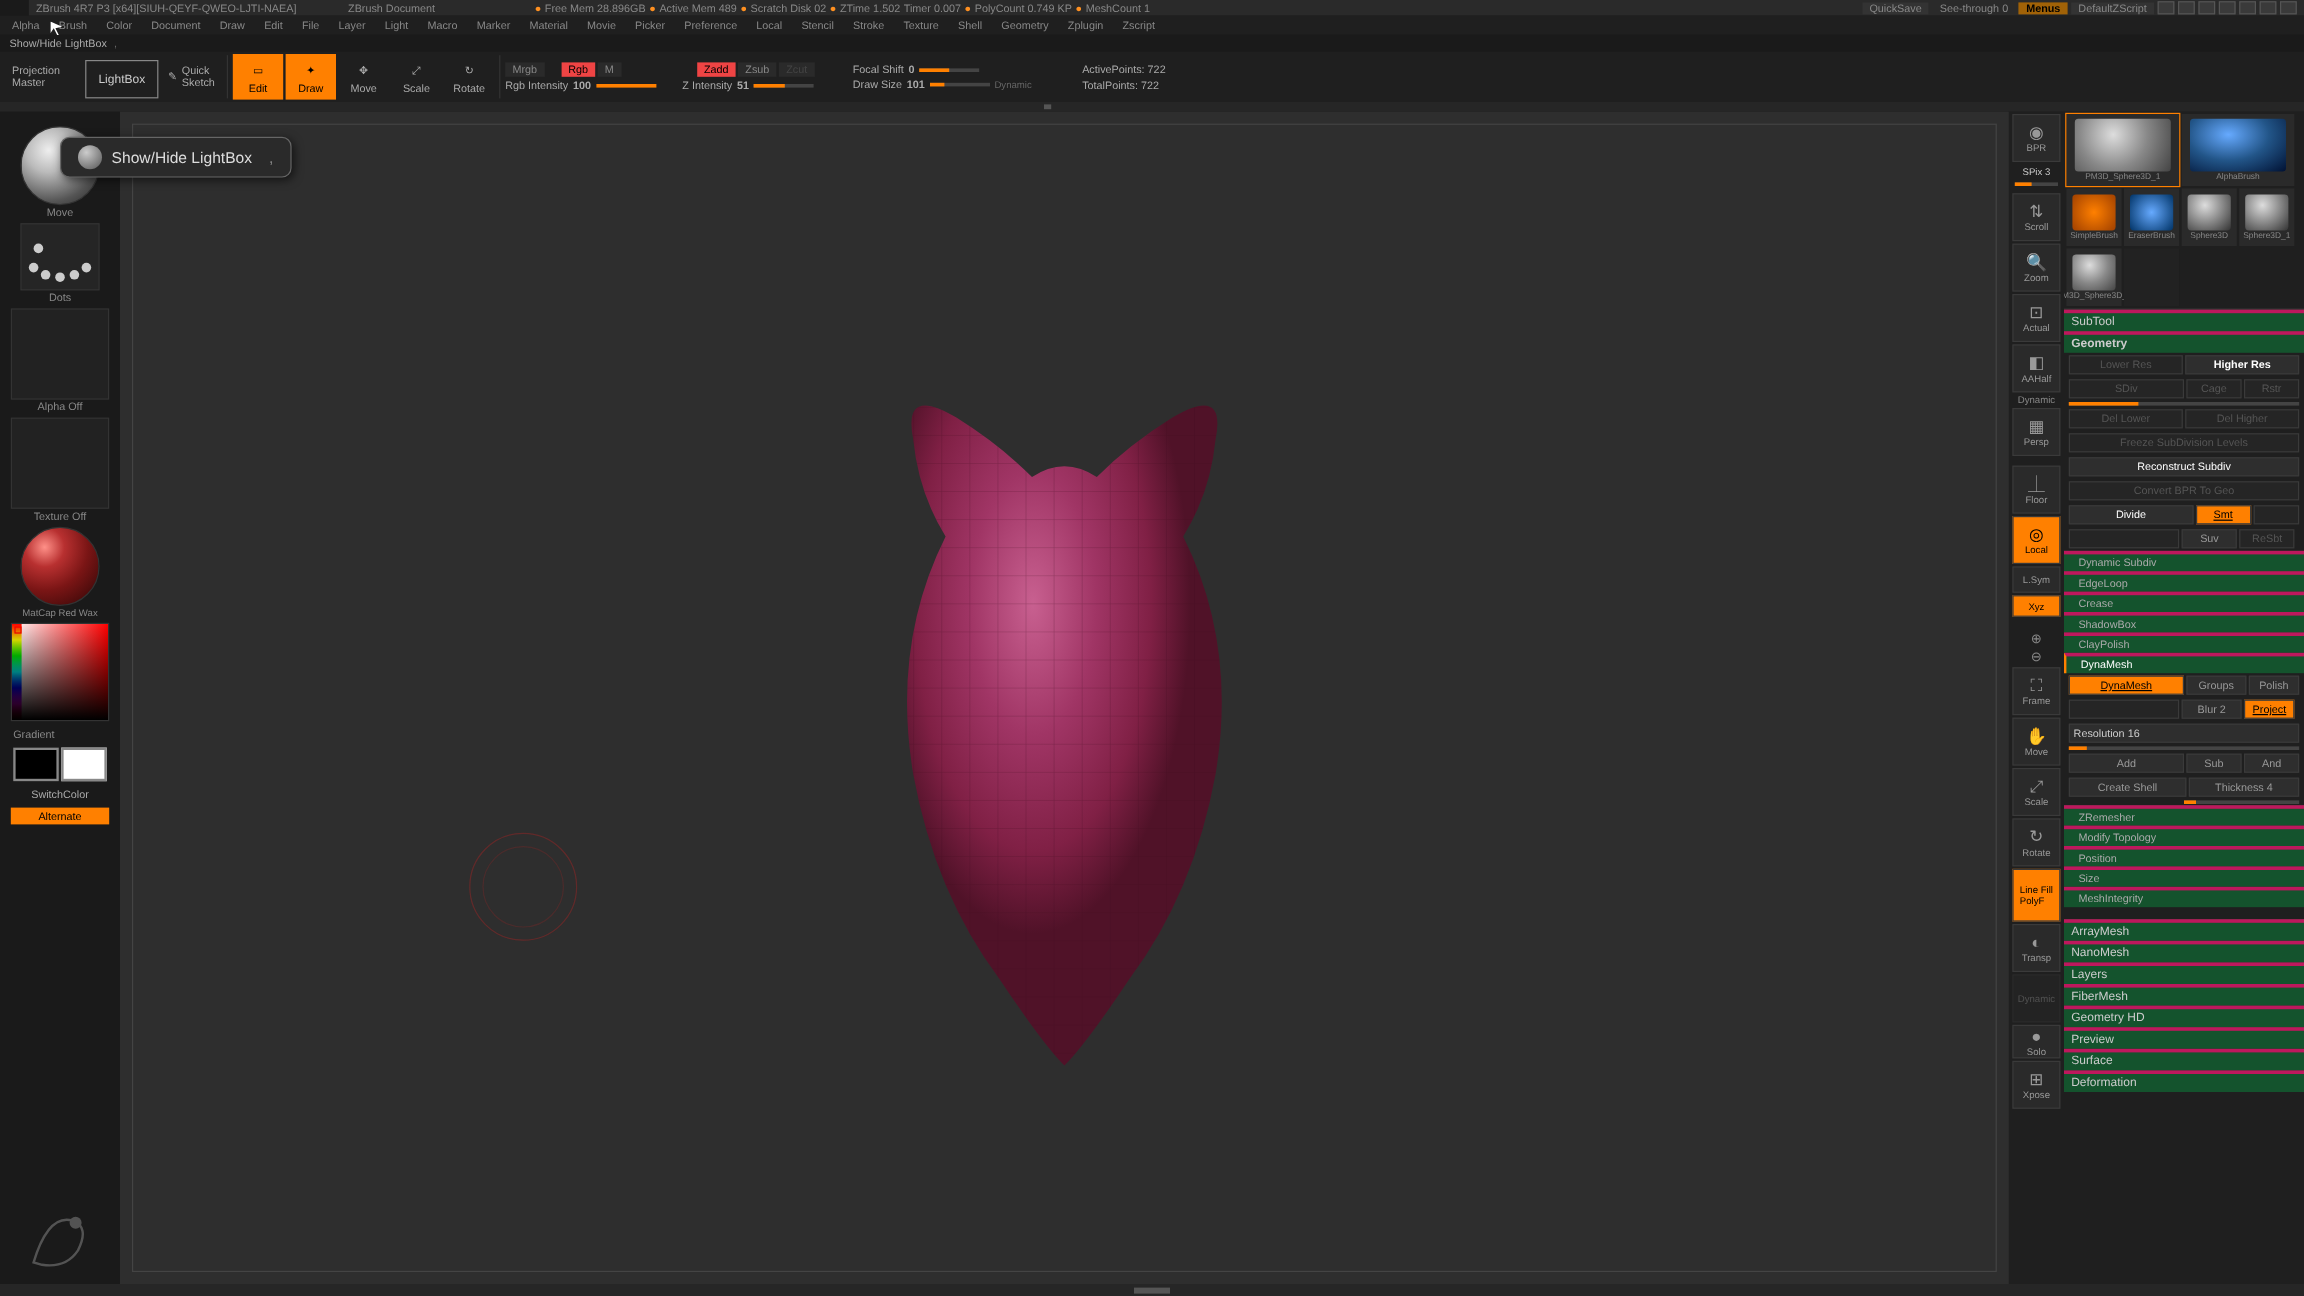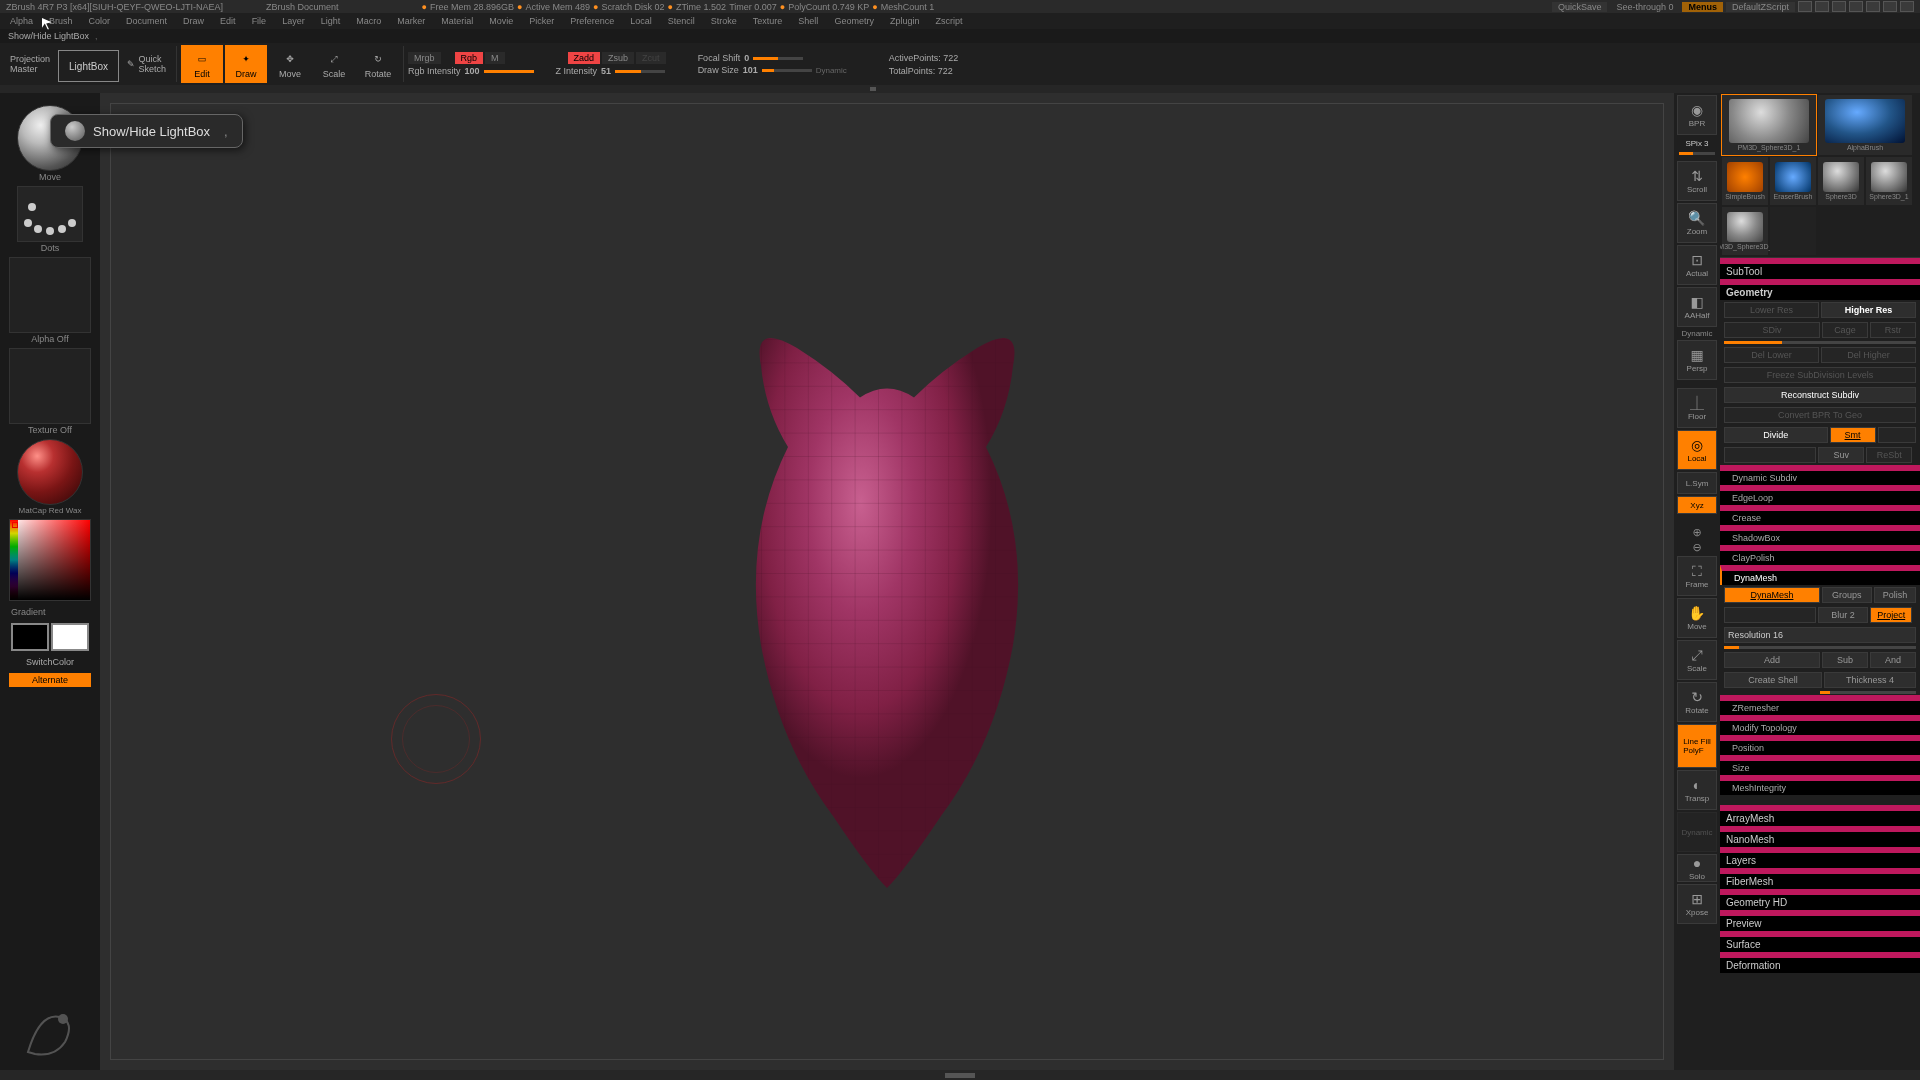--- a/index.html
+++ b/index.html
@@ -1,19 +1,19 @@
 <!DOCTYPE html>
 <html><head>
 <meta charset="utf-8">
 <style>
 * { margin: 0; padding: 0; box-sizing: border-box; font-family: Arial, sans-serif; user-select: none; }
 body { background: #1a1a1a; color: #aaa; font-size: 10px; overflow: hidden; width: 1920px; height: 1080px; position: relative; }
 
 
-.titlebar { height: 13px; background: #2a2a2a; display: flex; align-items: center; padding: 0 6px; font-size: 9px; color: #999; gap: 3px;}
+.titlebar { height: 13px; background: #2a2a2a; display: flex; align-items: center; padding: 0 6px; font-size: 9px; color: #999; gap: 3px; margin-left: 24px;}
 .titlebar .seg { color: #888; white-space: nowrap; }
 .titlebar .spacer { flex: 1; }
 .titlebar .orange { color: #ff9020; }
 .titlebar .btn-sq { width: 14px; height: 11px; background: #3a3a3a; border: 1px solid #555; display: inline-block; }
 .titlebar .menus-btn { background: #a16207; color: #000; padding: 0 6px; font-weight: bold; }
 
 
 .menubar { height: 16px; background: #1f1f1f; display: flex; align-items: center; padding: 0 4px; gap: 4px; font-size: 9px; }
 .menubar .mitem { color: #888; padding: 0 6px; cursor: pointer; }
 
@@ -79,38 +79,38 @@
 
 .tray-btn { width: 40px; height: 40px; background: #2a2a2a; border: 1px solid #3a3a3a; display: flex; flex-direction: column; align-items: center; justify-content: center; font-size: 8px; color: #999; gap: 1px;}
 .tray-btn.on { background: #ff8000; color: #000; }
 .tray-ic { width: 18px; height: 16px; display: flex; align-items: center; justify-content: center; font-size: 14px; }
 
 
 .rp-tools { display: flex; flex-wrap: wrap; gap: 2px; padding: 2px; border-bottom: 1px solid #333; }
 .rp-tool { width: 46px; height: 48px; background: #2a2a2a; display: flex; flex-direction: column; align-items: center; justify-content: center; font-size: 7px; color: #888; gap:1px;}
 .rp-tool .thumb { width: 36px; height: 30px; background: radial-gradient(circle at 40% 30%, #ddd, #888, #333); border-radius: 3px; }
 .rp-tool.sel { outline: 1px solid #ff8000; }
-.rp-section { padding: 2px 6px; color: #ccc; background: #000000; border-top: 6px solid #be185d; font-size: 10px; cursor: pointer; }
+.rp-section { padding: 2px 6px; color: #ccc; background: #14532d; border-top: 3px solid #be185d; font-size: 10px; cursor: pointer; }
 .rp-section.sub { padding-left: 12px; color: #aaa; font-size: 9px; }
 .rp-row { display: flex; gap: 2px; padding: 2px 4px; }
 .rp-btn { flex: 1; padding: 2px 3px; background: #2e2e2e; color: #999; font-size: 9px; text-align: center; border: 1px solid #3a3a3a; }
 .rp-btn.on { background: #ff8000; color: #000; text-decoration: underline; }
 .rp-btn.half { flex: 0 0 48%; }
 .rp-btn.dim { color: #555; background: #252525; }
 .rp-slider { height: 3px; background: #444; position: relative; margin: 1px 4px; }
 .rp-slider .f { height: 100%; background: #ff8000; }
 
 
 .bottombar { height: 10px; background: #262626; display: flex; align-items: center; justify-content: center; }
 .bottombar .hdl { width: 30px; height: 5px; background: #555; }
 
 
 .isvg { width: 18px; height: 18px; }
 
-.lightbox-cell { border: 1px solid #888; padding: 3px 10px; color: #ccc; height: 32px; display: flex; align-items: center; justify-content: center; margin-top: 4px;}
+.lightbox-cell { border: 1px solid #888; padding: 3px 10px; color: #ccc; height: 32px; display: flex; align-items: center; justify-content: center; margin-top: 4px; margin-left: 13px;}
 </style>
 </head>
 <body>
 
 <div class="titlebar">
   <span class="seg">ZBrush 4R7 P3  [x64][SIUH-QEYF-QWEO-LJTI-NAEA]</span>
   <span class="seg" style="margin-left:40px">ZBrush Document</span>
   <span class="seg orange" style="margin-left:80px">●</span>
   <span class="seg">Free Mem  28.896GB</span>
   <span class="seg orange">●</span>

